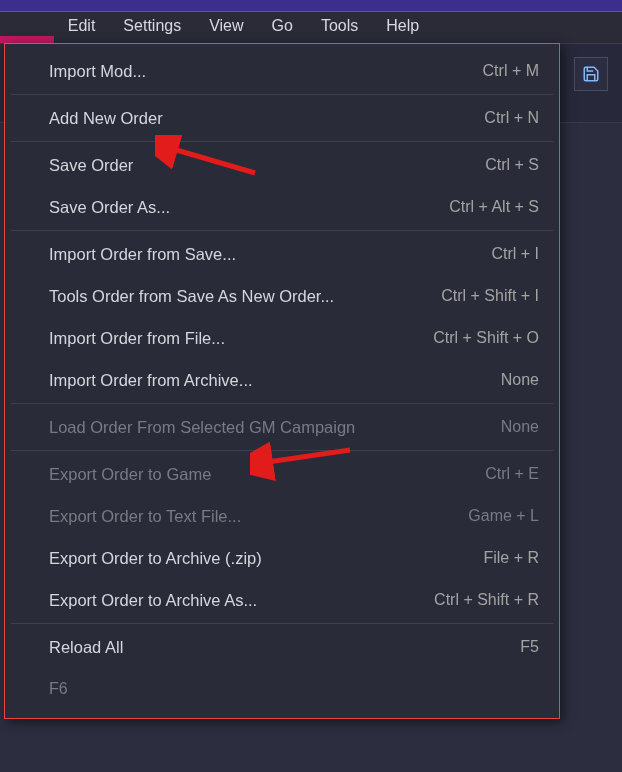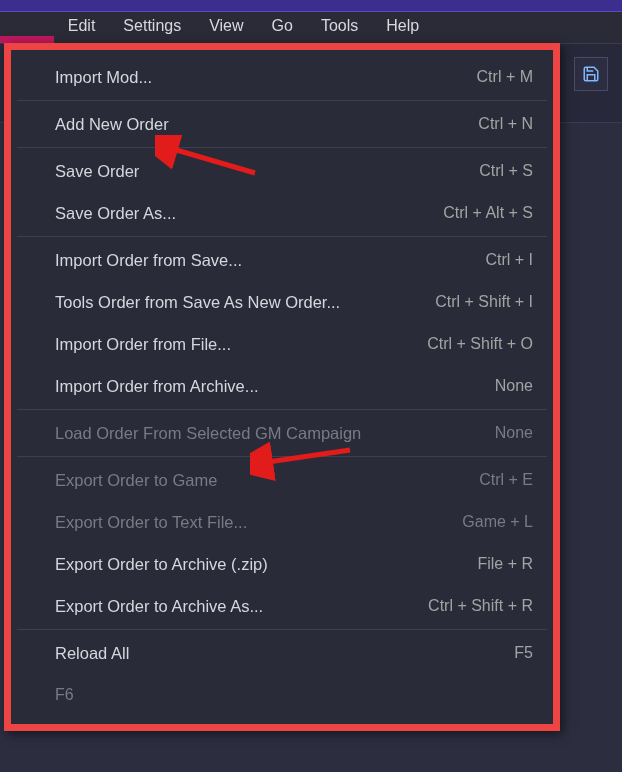--- a/index.html
+++ b/index.html
@@ -63,21 +63,21 @@
     right: 0;
     bottom: 0;
     background: #2c2d3f;
   }
   .dropdown {
     position: absolute;
     top: 43px;
     left: 4px;
     width: 556px;
     background: #2a2b38;
-    border: 7px solid #ef4444;
+    border: 1px solid #ef4444;
     box-shadow: 3px 3px 10px rgba(0,0,0,0.5);
     padding: 6px 0 8px 0;
   }
   .menu-item {
     display: flex;
     align-items: center;
     height: 42px;
     padding: 0 20px 0 44px;
     font-size: 16.5px;
     color: #d6d6de;

